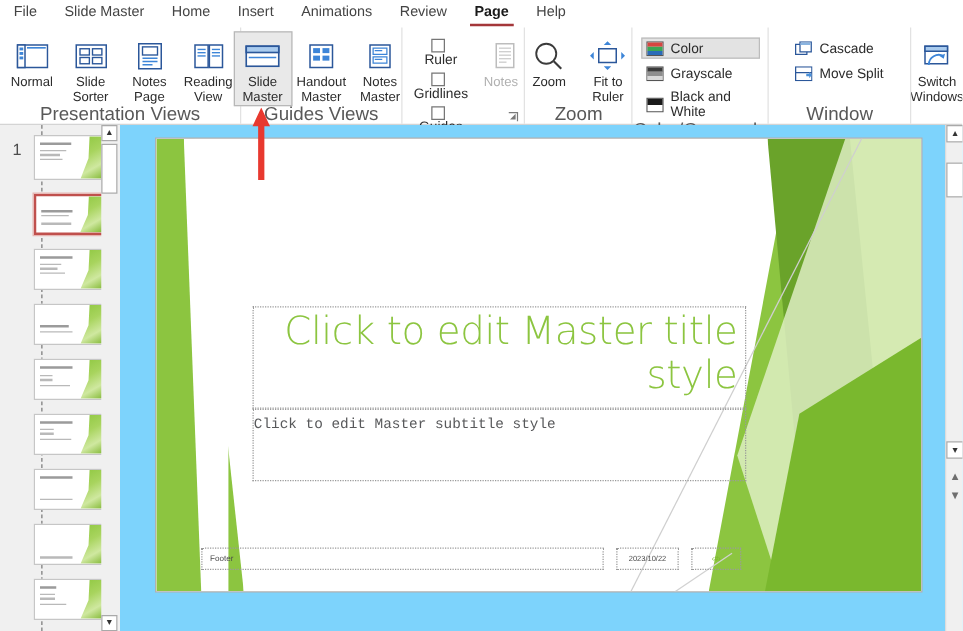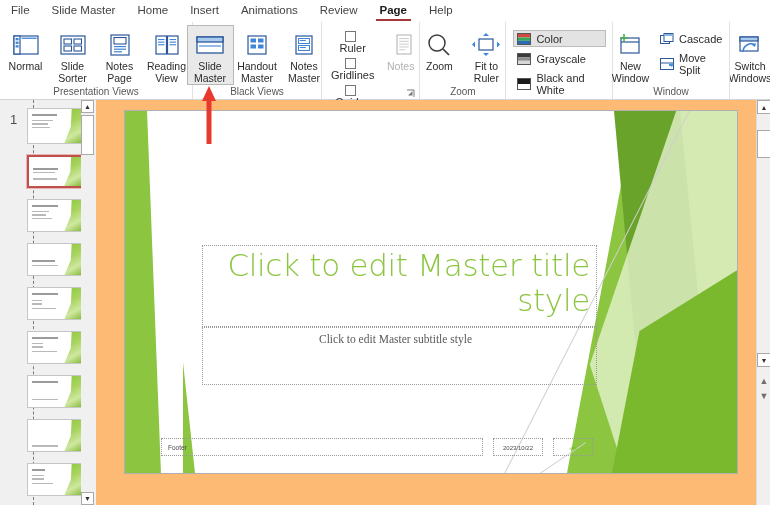--- a/index.html
+++ b/index.html
@@ -34,21 +34,21 @@
   .ribbon {
     position: absolute; top: 22px; left: 0; width: 770px; height: 78px;
     background: #ffffff; border-bottom: 1px solid #d4d4d4;
     display: flex; align-items: stretch;
   }
   .rgroup { position: relative; display: flex; flex-direction: column;
     align-items: center; justify-content: flex-start;
     border-right: 1px solid #e2e2e2; padding: 3px 0 0 0; }
   .rgroup-body { display: flex; align-items: flex-start; flex: 1; padding: 0 3px; }
   .rgroup-label {
-    font-size: 10px; color: #585858; height: 14px; line-height: 14px;
+    font-size: 15px; color: #585858; height: 14px; line-height: 14px;
     width: 100%; text-align: center; position: relative;
   }
   .dlg-launcher {
     position: absolute; right: 4px; bottom: 1px; width: 9px; height: 9px;
     font-size: 9px; line-height: 9px; color: #666;
   }
 
   
   .bigbtn {
     width: 47px; min-height: 60px; display: flex; flex-direction: column;
@@ -104,21 +104,21 @@
     background: #f0f0f0; }
   .ps-up, .ps-dn { position: absolute; left: 0; width: 13px; height: 13px;
     background: #fff; border: 1px solid #a9a9a9; display: flex;
     align-items: center; justify-content: center; font-size: 7px; color: #333; cursor: default; }
   .ps-up { top: 0; } .ps-dn { bottom: 0; }
   .ps-thumb { position: absolute; left: 0; top: 15px; width: 13px; height: 40px;
     background: #fff; border: 1px solid #a9a9a9; cursor: default; }
 
   
   .editarea { position: absolute; left: 96px; top: 100px; width: 674px; height: 405px;
-    background: #fdba74; }
+    background: #7dd3fc; }
   .slide {
     position: absolute; left: 29px; top: 11px; width: 612px; height: 362px;
     background: #ffffff; box-shadow: 0 0 0 1px #b0b0b0;
     overflow: hidden;
   }
   
   .s-left {
     position: absolute; left: 0; top: 0; width: 70px; height: 100%;
     background: #8cc540;
     clip-path: polygon(0 0, 44% 0, 100% 100%, 0 100%);
@@ -148,22 +148,22 @@
   .ph { position: absolute; border: 1px dotted #9a9a9a; }
   .ph-title { left: 77px; top: 134px; width: 395px; height: 82px;
     display: flex; align-items: flex-start; }
   .ph-title .txt {
     width: 100%; text-align: right; color: #8cc540;
     font-size: 31px; line-height: 35px; padding: 2px 6px 0 4px;
     font-family: "DejaVu Sans", sans-serif; font-weight: 300;
     letter-spacing: -0.3px;
   }
   .ph-sub { left: 77px; top: 216px; width: 395px; height: 58px; }
-  .ph-sub .txt { width: 100%; text-align: center; color: #58595b;
-    font-size: 11.5px; padding: 5px 8px 0 0; font-family: Liberation Serif, serif; }
+  .ph-sub .txt { width: 100%; text-align: left; color: #58595b;
+    font-size: 11.5px; padding: 5px 8px 0 0; font-family: Liberation Mono, monospace; }
   .ph-footer { left: 36px; top: 327px; width: 322px; height: 18px; }
   .ph-footer .txt { font-size: 6.5px; color: #4a4a4a; padding: 5px 0 0 6px; }
   .ph-date { left: 368px; top: 327px; width: 50px; height: 18px; }
   .ph-date .txt { font-size: 6px; color: #4a4a4a; text-align: center; padding-top: 6px; }
   .ph-num { left: 428px; top: 327px; width: 40px; height: 18px; }
   .ph-num .txt { font-size: 6px; color: #7cb82f; text-align: center; padding-top: 6px; }
 
   
   .vscroll { position: absolute; right: 0; top: 0; width: 14px; height: 405px;
     background: #f0f0f0; border-left: 1px solid #dcdcdc; }
@@ -291,21 +291,21 @@
               <rect x="5" y="2" width="16" height="18" fill="#fff" stroke="#2b579a" stroke-width="1.2"></rect>
               <rect x="7.5" y="4.5" width="11" height="5" fill="#fff" stroke="#3d85d8" stroke-width="1"></rect>
               <rect x="7.5" y="11.5" width="11" height="5" fill="#fff" stroke="#3d85d8" stroke-width="1"></rect>
               <rect x="8.8" y="6" width="6" height="1" fill="#3d85d8"></rect>
               <rect x="8.8" y="13" width="6" height="1" fill="#3d85d8"></rect>
             </svg>
           </span>
           <span class="lbl">Notes Master</span>
         </div>
       </div>
-      <div class="rgroup-label">Black Views</div>
+      <div class="rgroup-label">Guides Views</div>
     </div>
 
     <div class="rgroup" style="width:101px">
       <div class="rgroup-body">
         <div class="chkcol">
           <div class="chkrow">
             <span class="chkbox"></span>
             <span>Ruler</span>
           </div>
           <div class="chkrow">
@@ -401,31 +401,20 @@
             </span>
             <span>Black and White</span>
           </div>
         </div>
       </div>
       <div class="rgroup-label">Color/Grayscale</div>
     </div>
 
     <div class="rgroup" style="width:117px">
       <div class="rgroup-body">
-        <div class="bigbtn" style="width:46px">
-          <span class="ico">
-            <svg width="28" height="24" viewBox="0 0 28 24">
-              <rect x="5" y="5" width="18" height="15" fill="#fff" stroke="#2b579a" stroke-width="1.2"></rect>
-              <line x1="5" y1="9" x2="23" y2="9" stroke="#2b579a" stroke-width="1.2"></line>
-              <line x1="8" y1="1" x2="8" y2="9" stroke="#4caf50" stroke-width="1.6"></line>
-              <line x1="4" y1="5" x2="12" y2="5" stroke="#4caf50" stroke-width="1.6"></line>
-            </svg>
-          </span>
-          <span class="lbl">New Window</span>
-        </div>
         <div class="smallcol">
           <div class="smallrow">
             <span class="sico">
               <svg width="14" height="12" viewBox="0 0 14 12">
                 <rect x="0.5" y="2.5" width="9" height="8" fill="#fff" stroke="#2b579a" stroke-width="1"></rect>
                 <rect x="4" y="0.5" width="9" height="8" fill="#fff" stroke="#2b579a" stroke-width="1"></rect>
                 <rect x="4.5" y="1" width="8" height="2" fill="#8ab4e0"></rect>
               </svg>
             </span>
             <span>Cascade</span>

